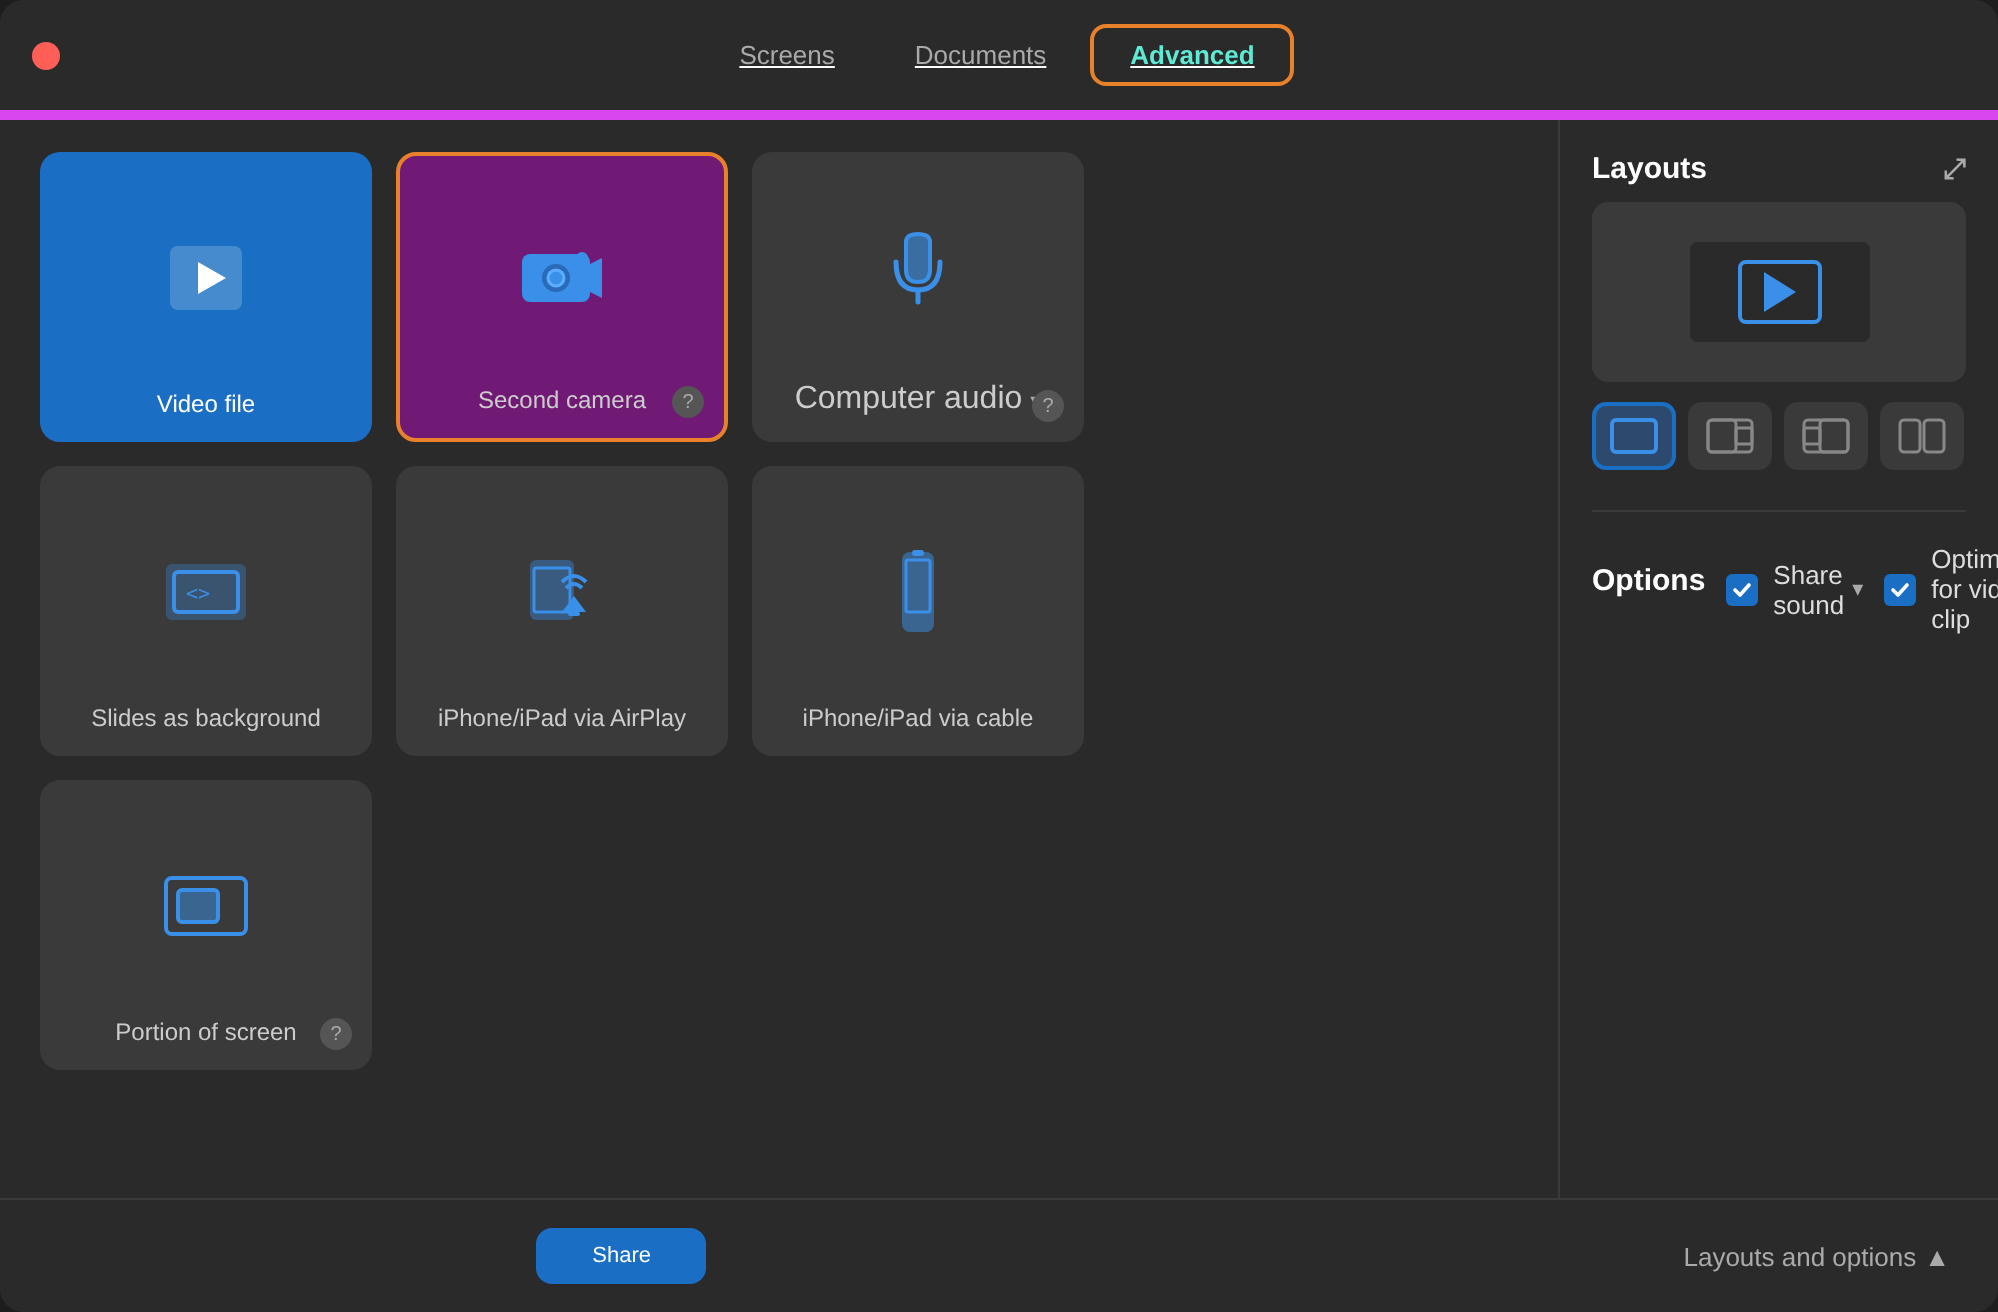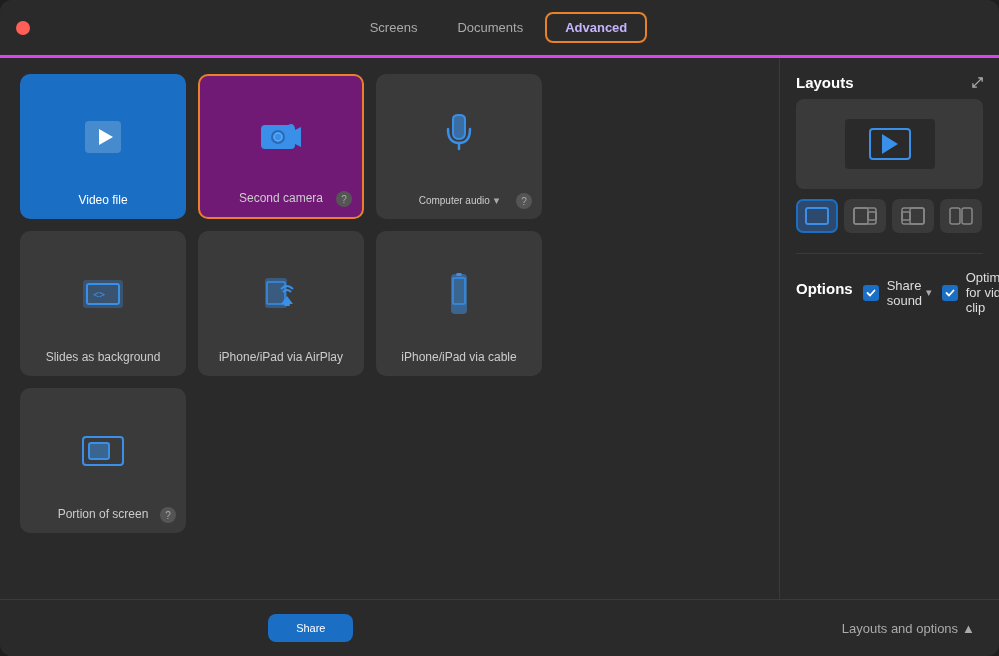--- a/index.html
+++ b/index.html
@@ -24,22 +24,23 @@
     }
 
     
     .top-bar {
       display: flex;
       align-items: center;
       justify-content: center;
       padding: 12px 20px;
       background: #2a2a2a;
       position: relative;
-      border-bottom: 3px solid #d946ef;
+      border-bottom: 5px solid #d946ef;
       flex-shrink: 0;
+      text-decoration: underline;
     }
 
     .close-btn {
       position: absolute;
       left: 16px;
       width: 14px;
       height: 14px;
       border-radius: 50%;
       background: #ff5f57;
       cursor: pointer;
@@ -54,21 +55,21 @@
       padding: 6px 18px;
       border-radius: 8px;
       font-size: 13px;
       color: #aaaaaa;
       cursor: pointer;
       background: transparent;
       border: none;
     }
 
     .tab.active {
-      color: #c4b5fd;
+      color: #5eead4;
       border: 2px solid #e8812a;
       border-radius: 8px;
       font-weight: 600;
     }
 
     
     .main-content {
       display: flex;
       flex: 1;
       overflow: hidden;
@@ -352,21 +353,21 @@
         </div>
 
         <div class="grid-item" style="position:relative;">
           <svg class="item-icon" width="48" height="48" viewBox="0 0 48 48" style="margin-bottom: 24px;">
       <path d="M18 8 Q18 4 24 4 Q30 4 30 8 L30 22 Q30 28 24 28 Q18 28 18 22 Z" fill="#3a8fe8" opacity="0.6"></path>
       <path d="M18 8 Q18 4 24 4 Q30 4 30 8 L30 22 Q30 28 24 28 Q18 28 18 22 Z" fill="none" stroke="#3a8fe8" stroke-width="2"></path>
       <path d="M13 18 Q13 32 24 32 Q35 32 35 18" fill="none" stroke="#3a8fe8" stroke-width="2.5" stroke-linecap="round"></path>
       <line x1="24" y1="32" x2="24" y2="38" stroke="#3a8fe8" stroke-width="2.5" stroke-linecap="round"></line>
     </svg>
           <div class="computer-audio-row">
-            <span style="font-size:10px; color:#cccccc;">Computer audio</span>
+            <span style="font-size:16px; color:#cccccc;">Computer audio</span>
             <span class="dropdown-caret">▾</span>
           </div>
           <div class="help-badge">?</div>
         </div>
       </div>
 
       <div class="grid-row">
 
         <div class="grid-item">
           <svg class="item-icon" width="48" height="40" viewBox="0 0 48 40">

